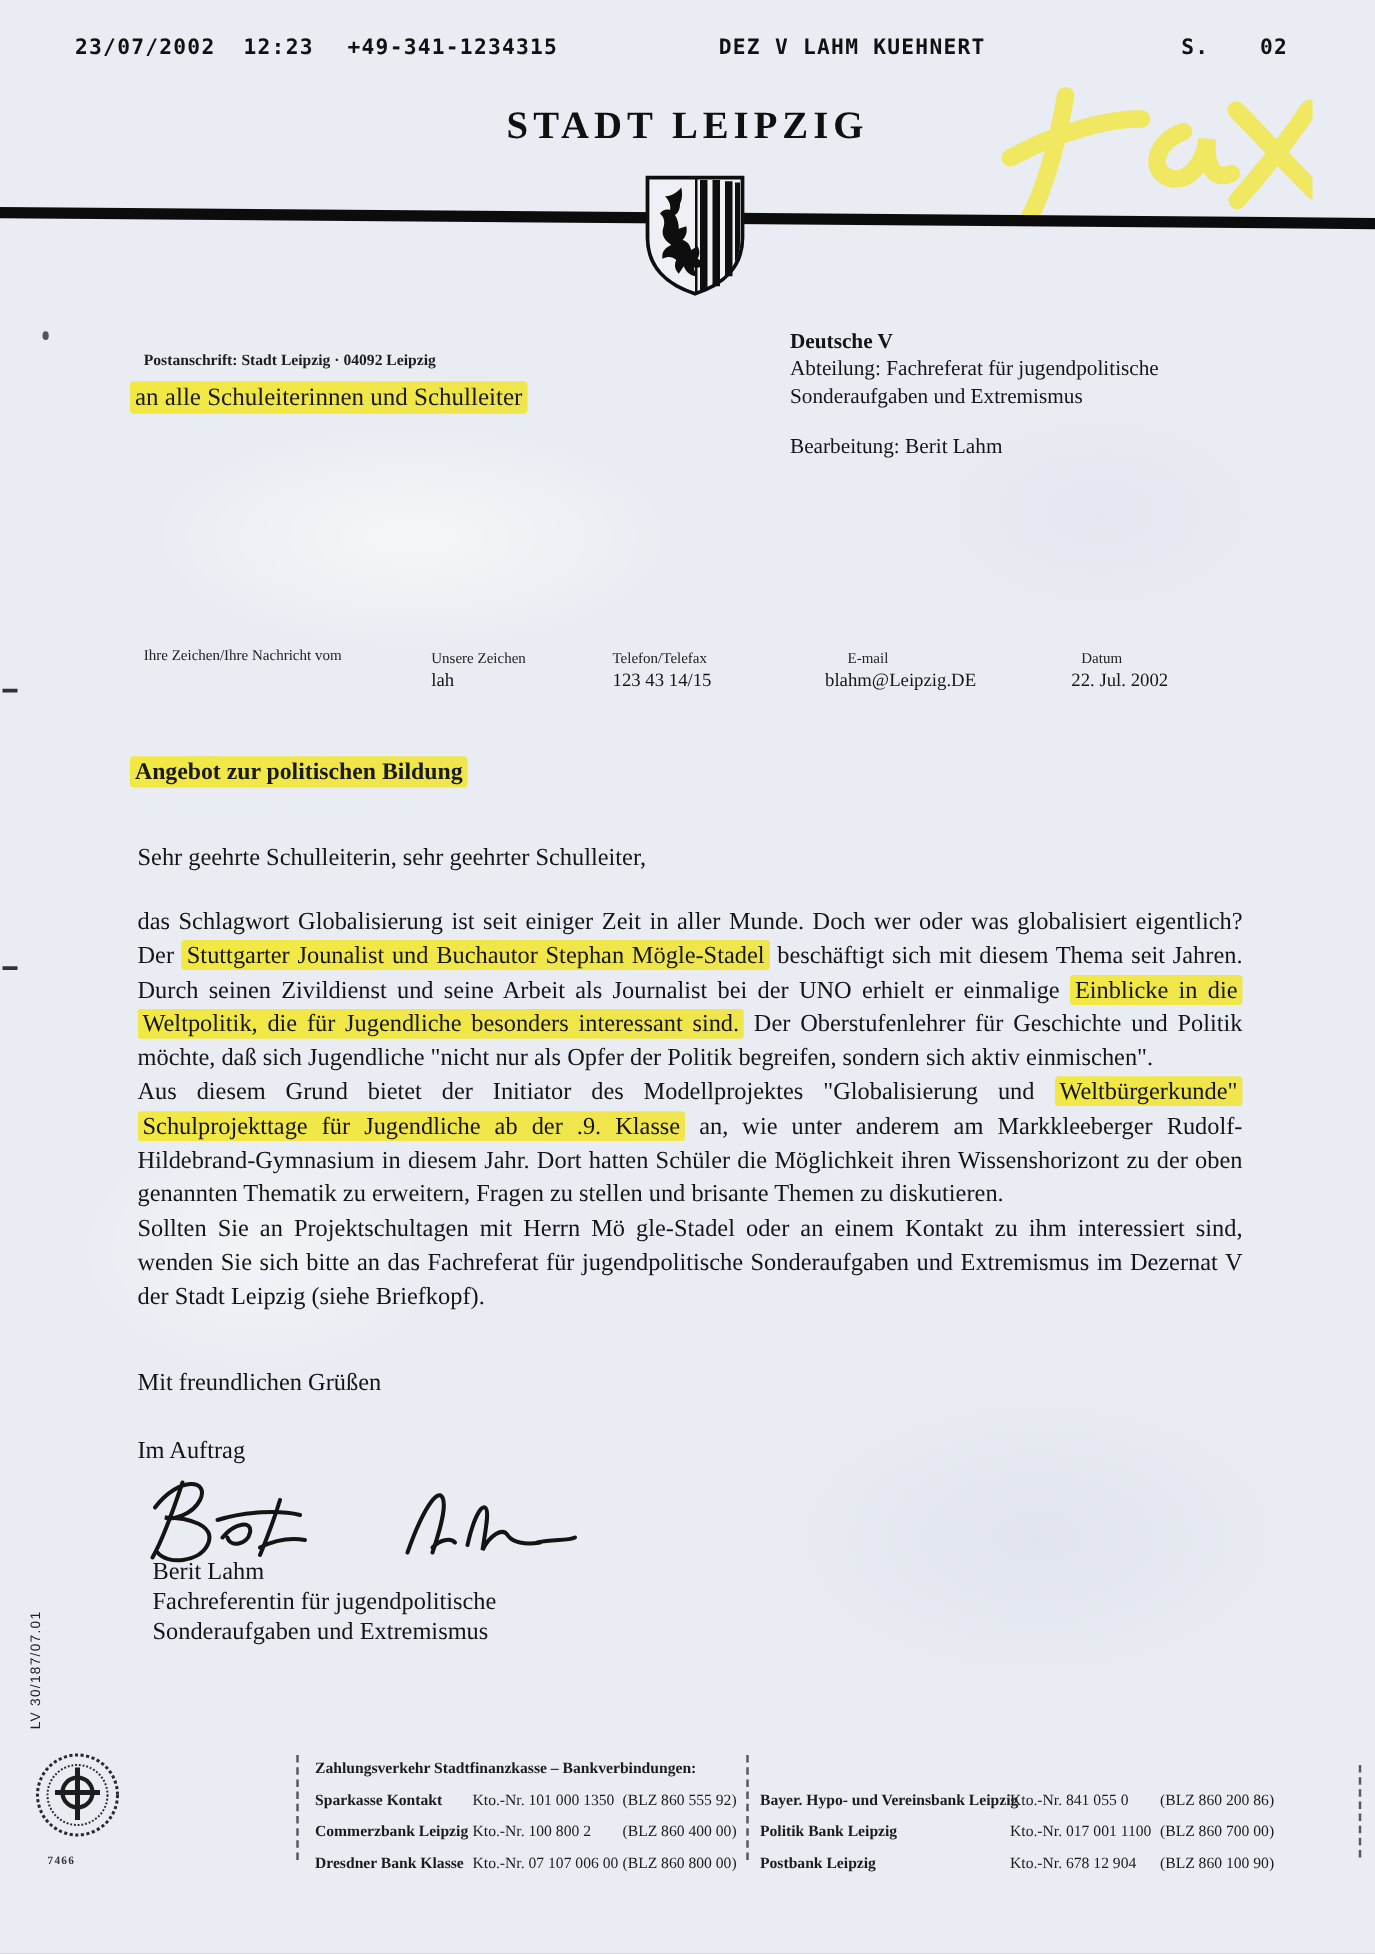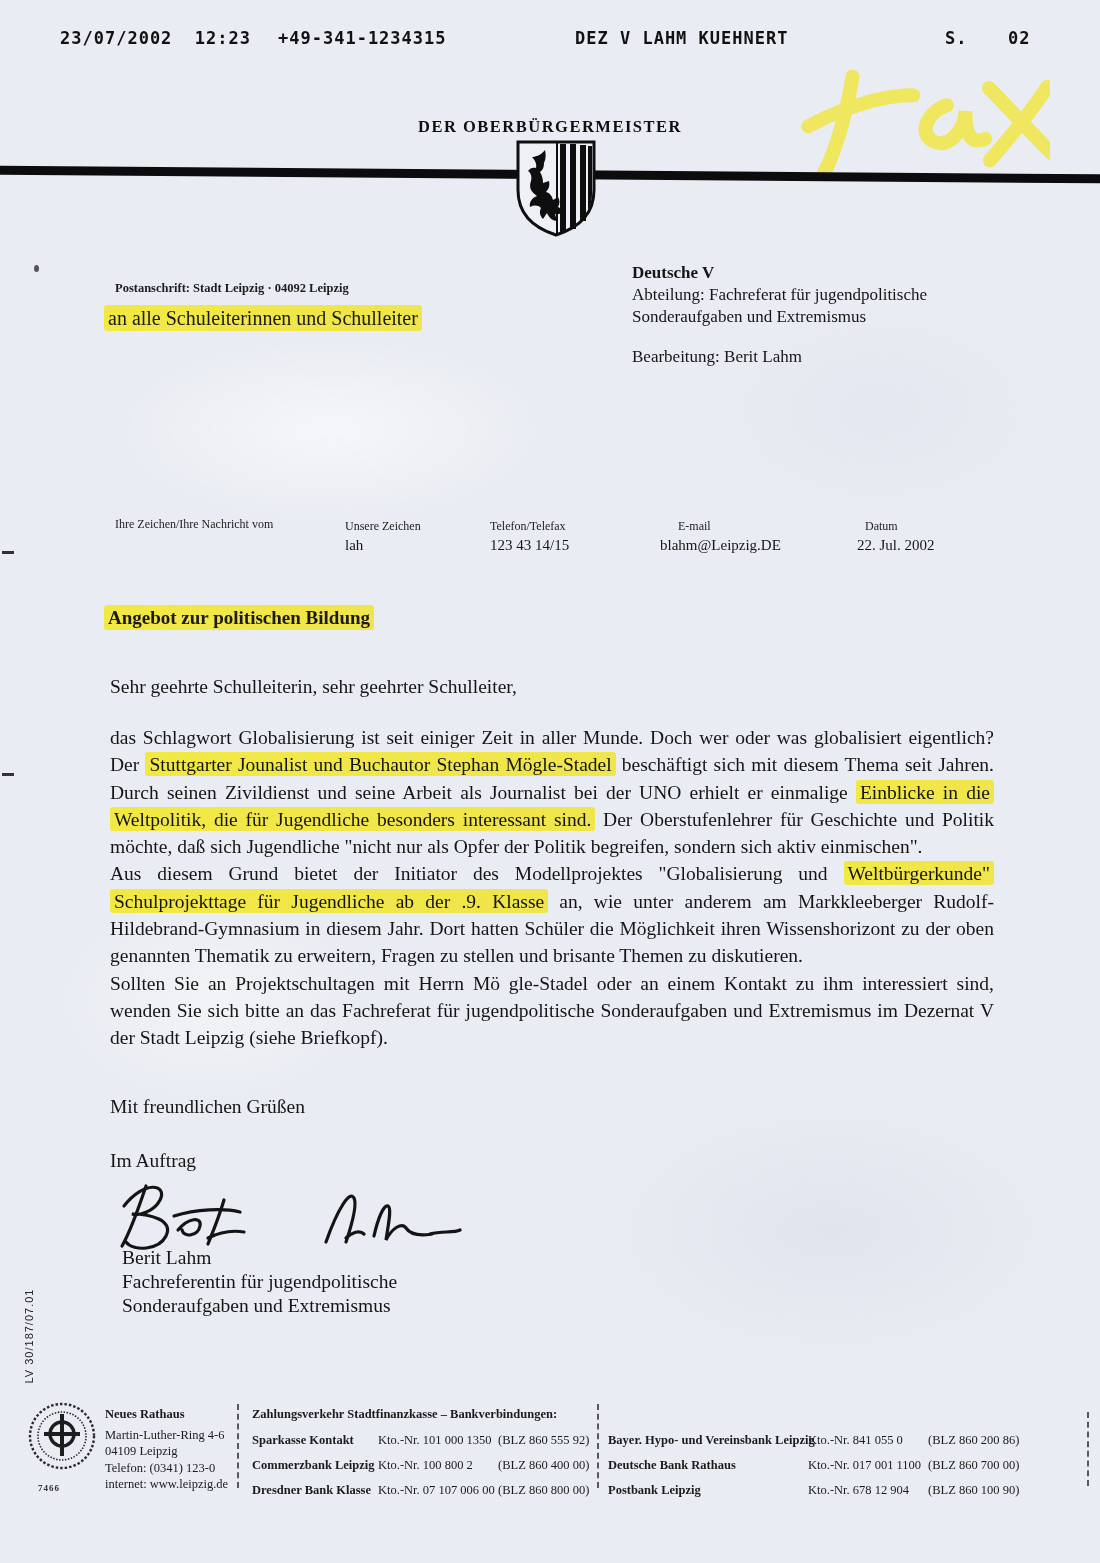--- a/index.html
+++ b/index.html
@@ -77,21 +77,21 @@
   <div class="blotch b2"></div>
   <div class="blotch b3"></div>
   <div class="blotch b4"></div>
 
   <span class="abs faxline" style="left:60px; top:28px;">23/07/2002  12:23</span>
   <span class="abs faxline" style="left:278px; top:28px;">+49-341-1234315</span>
   <span class="abs faxline" style="left:575px; top:28px;">DEZ V LAHM KUEHNERT</span>
   <span class="abs faxline" style="left:945px; top:28px;">S.</span>
   <span class="abs faxline" style="left:1008px; top:28px;">02</span>
 
-  <div class="abs lh-office" style="left:0; top:117px; width:1100px; text-align:center;">DER OBERBÜRGERMEISTER</div>
+  <div class="abs lh-city" style="left:0; top:82px; width:1100px; text-align:center;">STADT LEIPZIG</div>
 
   <svg class="marker-fax" viewBox="0 0 250 115" aria-label="Fax">
     <g transform="rotate(-7 125 57)" stroke="#f0e74c" stroke-width="14" stroke-linecap="round" fill="none" opacity="0.88">
       <path d="M58,8 C48,42 32,82 14,106"></path>
       <path d="M8,52 C48,36 92,30 116,34"></path>
       <path d="M148,48 c-20,4 -32,24 -18,34 c14,10 32,-6 36,-26 c-4,24 2,34 16,30"></path>
       <path d="M192,36 C212,62 230,88 246,108"></path>
       <path d="M250,42 C228,68 202,92 184,108"></path>
     </g>
   </svg>
@@ -172,27 +172,20 @@
 
   <svg class="abs" style="left:26px; top:1400px;" width="72" height="72" viewBox="0 0 72 72">
     <circle cx="36" cy="36" r="32" fill="none" stroke="#2a2a2a" stroke-width="2.4" stroke-dasharray="2.5,2"></circle>
     <circle cx="36" cy="36" r="24" fill="none" stroke="#2a2a2a" stroke-width="1.6" stroke-dasharray="1.5,1.5"></circle>
     <circle cx="36" cy="34" r="12" fill="none" stroke="#1d1d1d" stroke-width="3.4"></circle>
     <line x1="36" y1="14" x2="36" y2="56" stroke="#1d1d1d" stroke-width="4"></line>
     <line x1="18" y1="34" x2="54" y2="34" stroke="#1d1d1d" stroke-width="4"></line>
   </svg>
   <span class="abs seal-num" style="left:38px; top:1483px;">7466</span>
 
-  <div class="abs ft" style="left:105px; top:1406px;">
-    <div class="ft-b" style="margin-bottom:4px;">Neues Rathaus</div>
-    <div>Martin-Luther-Ring 4-6</div>
-    <div>04109 Leipzig</div>
-    <div>Telefon: (0341) 123-0</div>
-    <div>internet: www.leipzig.de</div>
-  </div>
 
   <div class="vsep" style="left:237px; top:1404px; height:84px;"></div>
   <div class="vsep" style="left:597px; top:1404px; height:84px;"></div>
   <div class="vsep" style="left:1087px; top:1412px; height:74px;"></div>
 
   <span class="abs ft ft-b" style="left:252px; top:1406px;">Zahlungsverkehr Stadtfinanzkasse – Bankverbindungen:</span>
 
   <div class="bankrow ft">
     <span style="left:252px; top:1432px;" class="abs ft-b">Sparkasse Kontakt</span>
     <span style="left:378px; top:1432px;" class="abs">Kto.-Nr.  101 000 1350</span>
@@ -202,20 +195,20 @@
     <span style="left:498px; top:1457px;" class="abs">(BLZ 860 400 00)</span>
     <span style="left:252px; top:1482px;" class="abs ft-b">Dresdner Bank Klasse</span>
     <span style="left:378px; top:1482px;" class="abs">Kto.-Nr.  07 107 006 00</span>
     <span style="left:498px; top:1482px;text-align:center;" class="abs">(BLZ 860 800 00)</span>
   </div>
 
   <div class="bankrow ft">
     <span style="left:608px; top:1432px;" class="abs ft-b">Bayer. Hypo- und Vereinsbank Leipzig</span>
     <span style="left:808px; top:1432px;" class="abs">Kto.-Nr.  841 055 0</span>
     <span style="left:928px; top:1432px;" class="abs">(BLZ 860 200 86)</span>
-    <span style="left:608px; top:1457px;" class="abs ft-b">Deutsche Bank Rathaus</span>
+    <span style="left:608px; top:1457px;" class="abs ft-b">Politik Bank Leipzig</span>
     <span style="left:808px; top:1457px;" class="abs">Kto.-Nr.  017 001 1100</span>
     <span style="left:928px; top:1457px;" class="abs">(BLZ 860 700 00)</span>
     <span style="left:608px; top:1482px;" class="abs ft-b">Postbank Leipzig</span>
     <span style="left:808px; top:1482px;" class="abs">Kto.-Nr.  678 12 904</span>
     <span style="left:928px; top:1482px;" class="abs">(BLZ 860 100 90)</span>
   </div>
 </div>
 
 </body></html>

